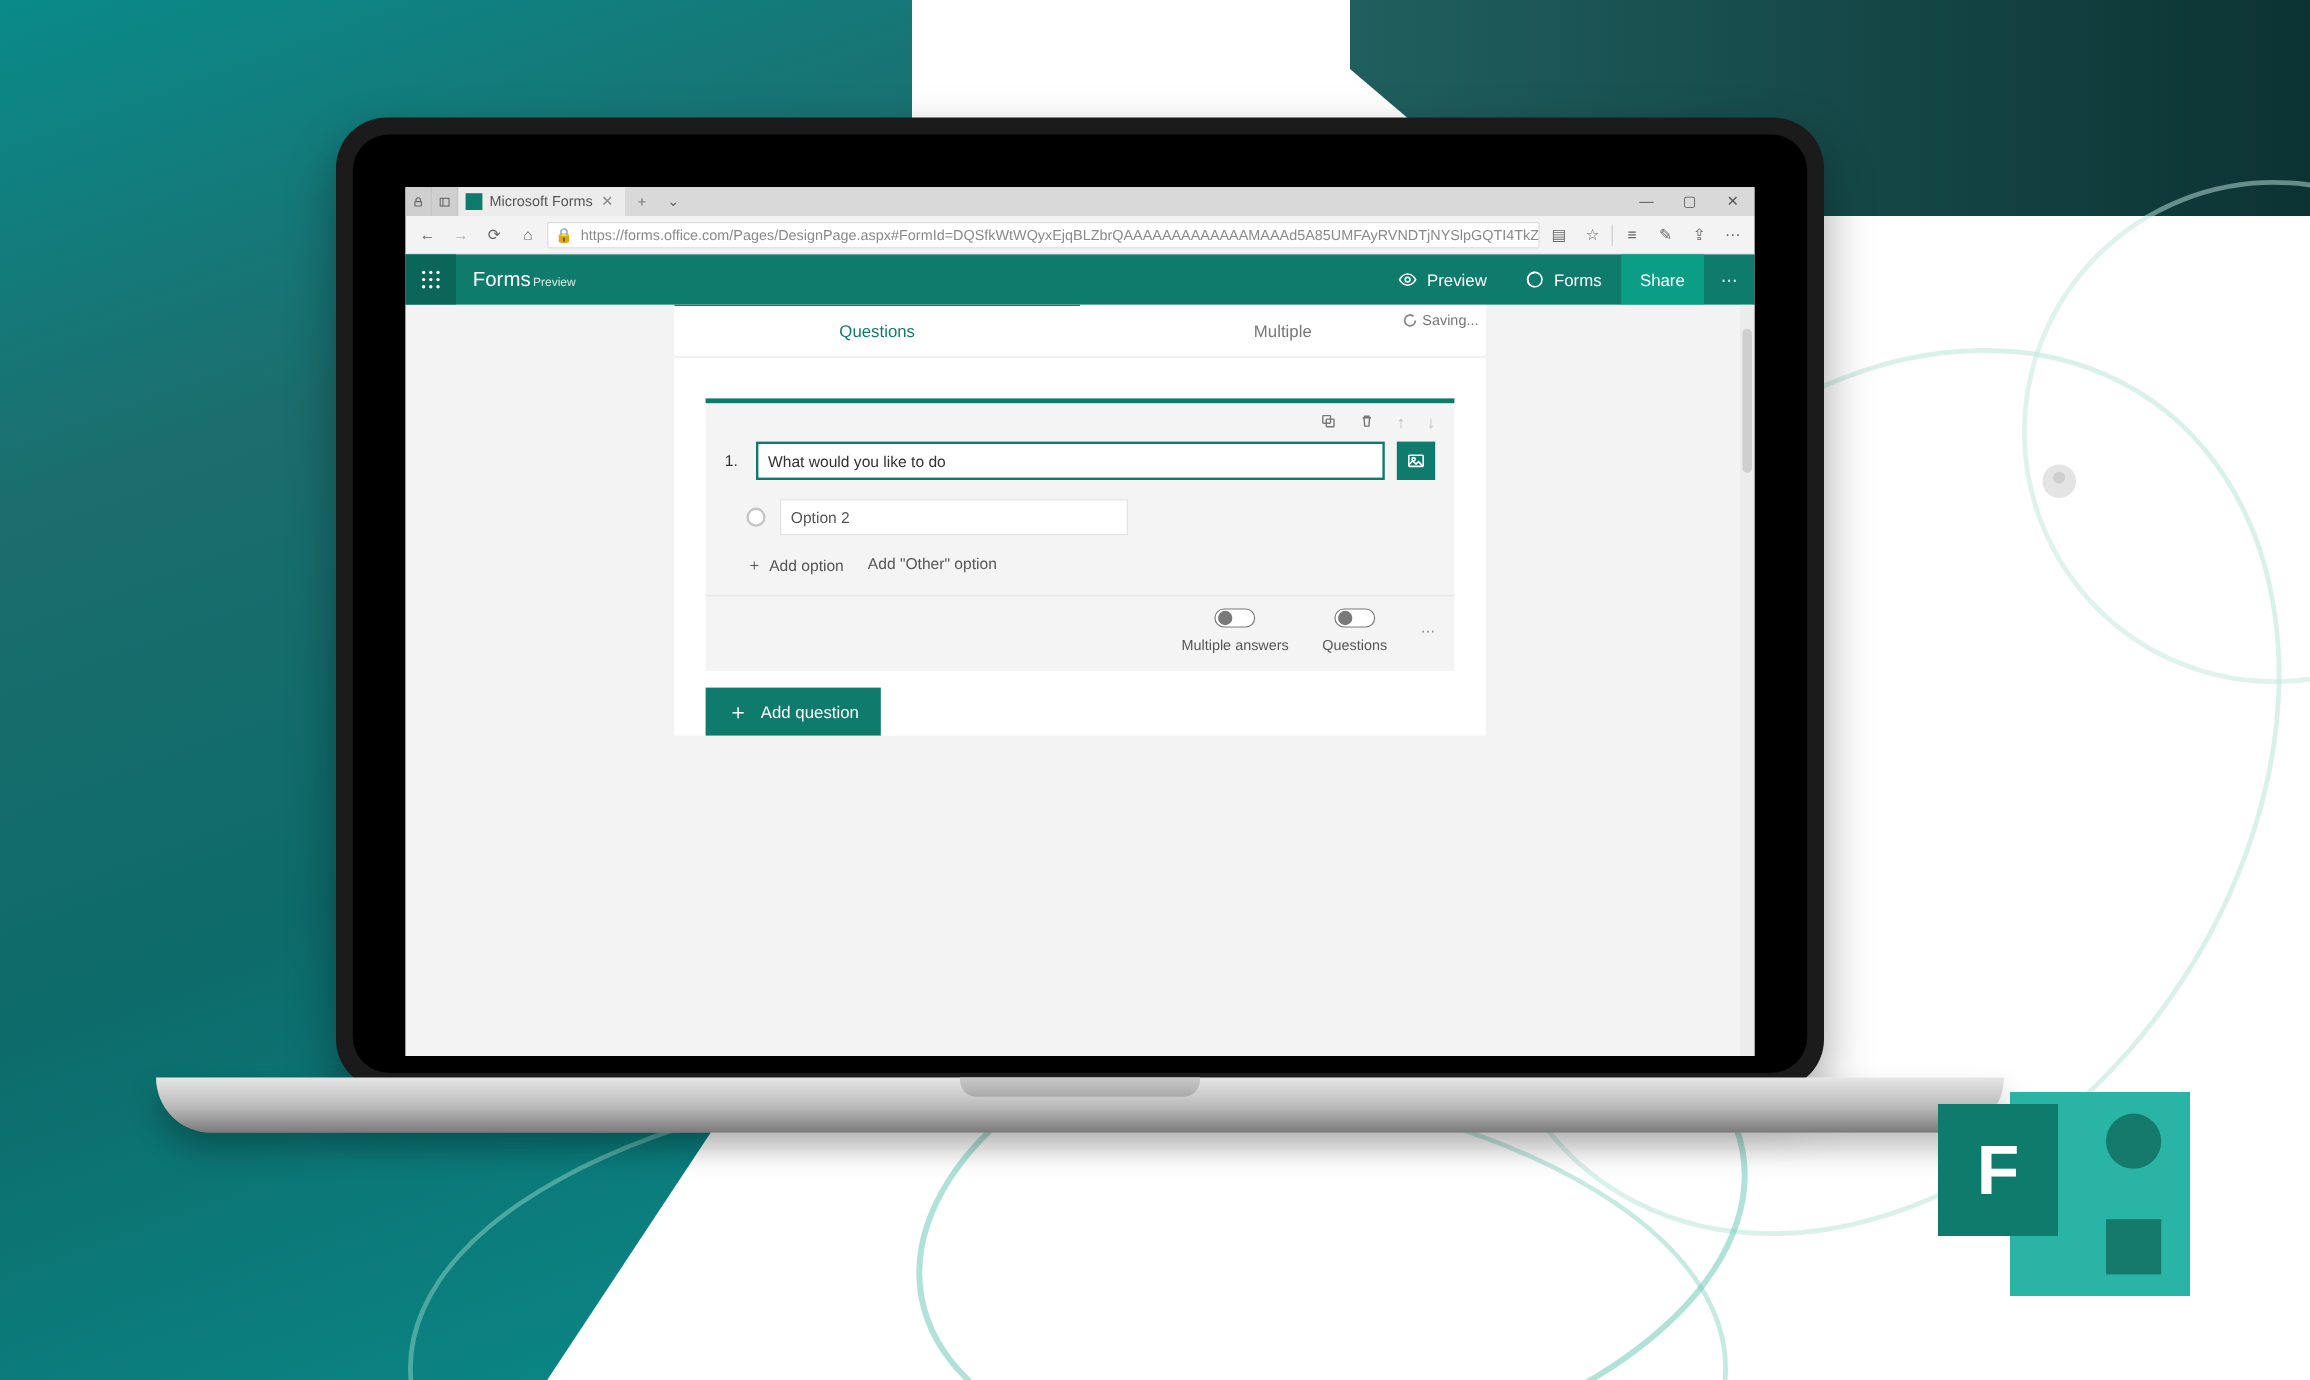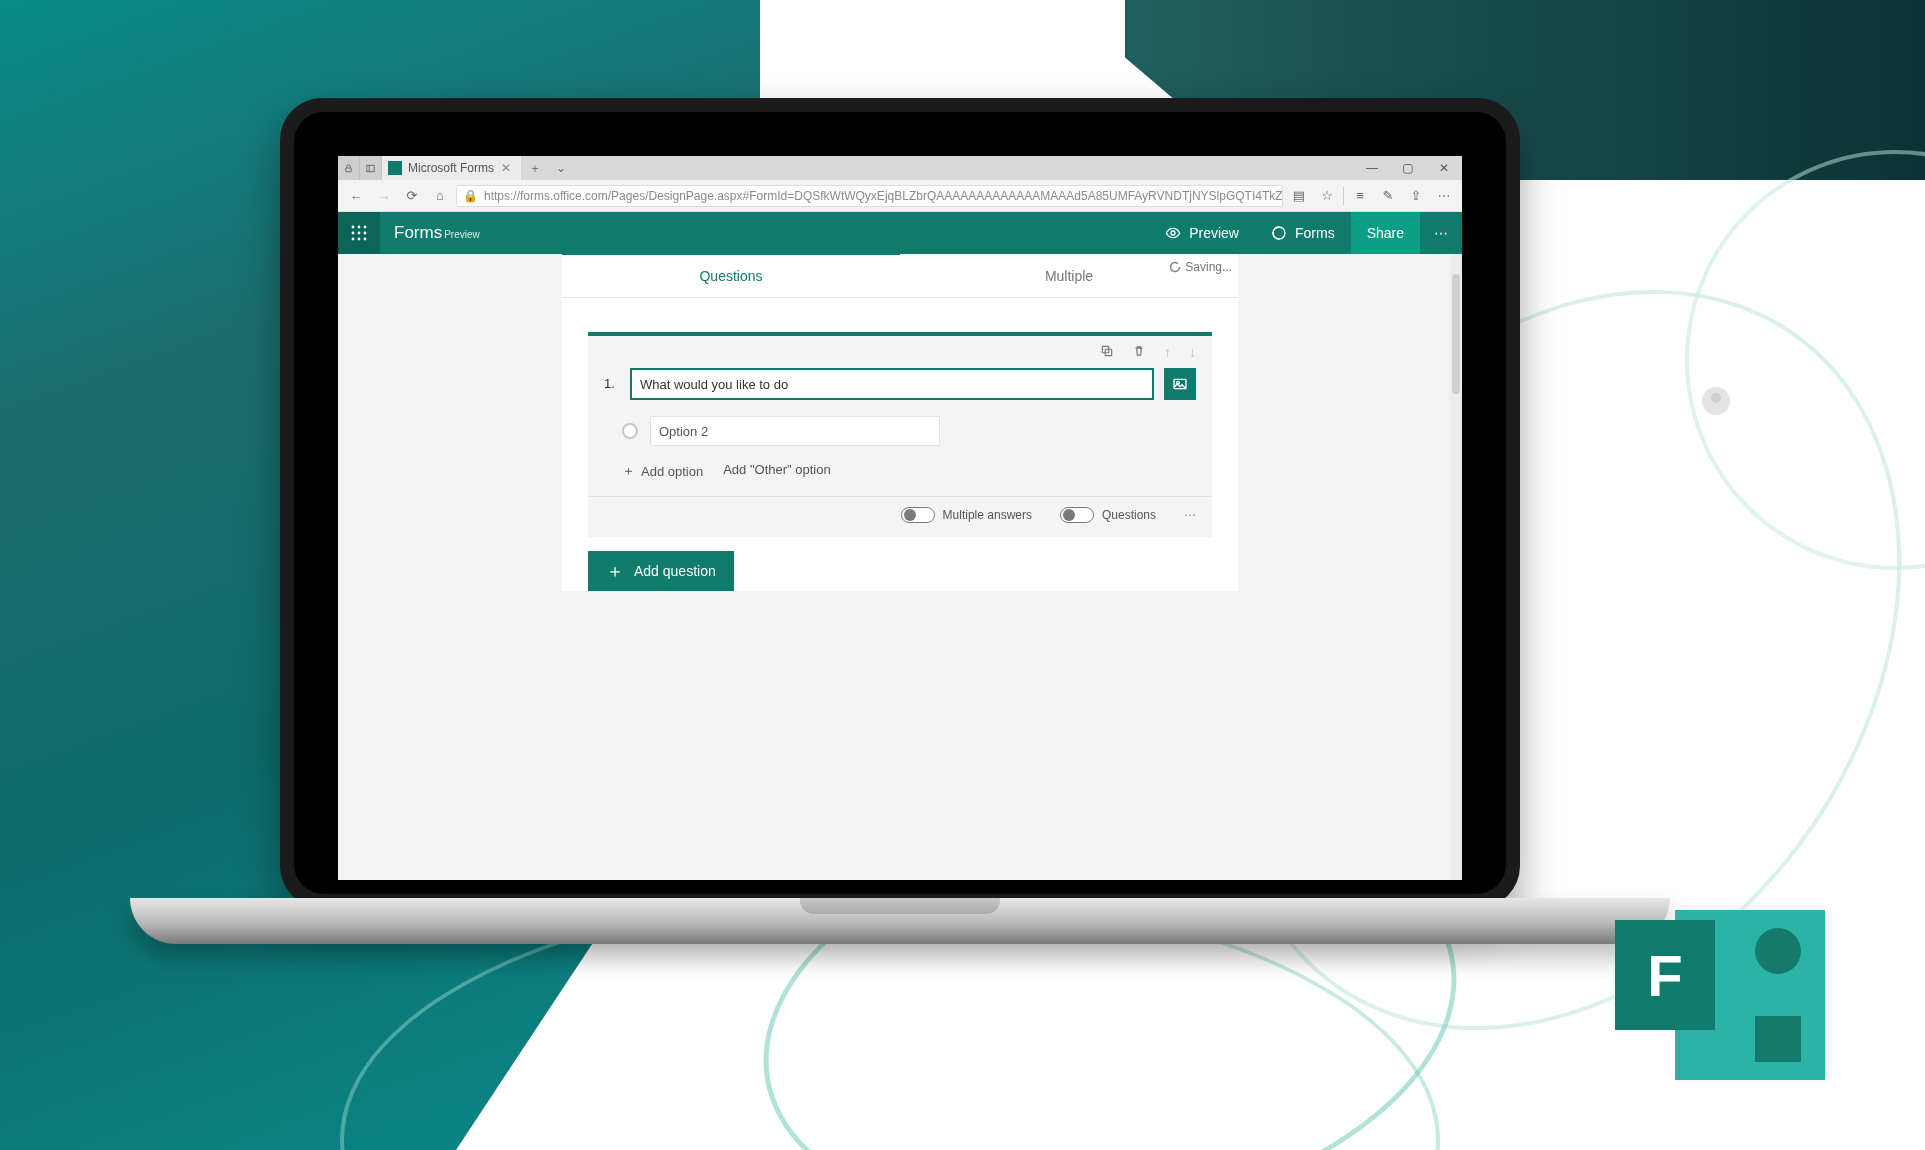--- a/index.html
+++ b/index.html
@@ -381,21 +381,21 @@
     background:#fff;
   }
   .toggle::after {
     content:"";
     position:absolute;
     left:2px; top:1px;
     width:12px; height:12px;
     border-radius:50%;
     background:#7a7a7a;
   }
-  .toggle-wrap { display:flex; align-items:center; gap:8px; }
+  .toggle-wrap { display:flex; align-items:center; gap:8px;flex-direction:column; }
 
   .add-question {
     margin: 14px 0 0 26px;
     display:inline-flex;
     align-items:center;
     gap: 10px;
     height: 40px;
     padding: 0 18px;
     background:#0f7b6c;
     color:#fff;

